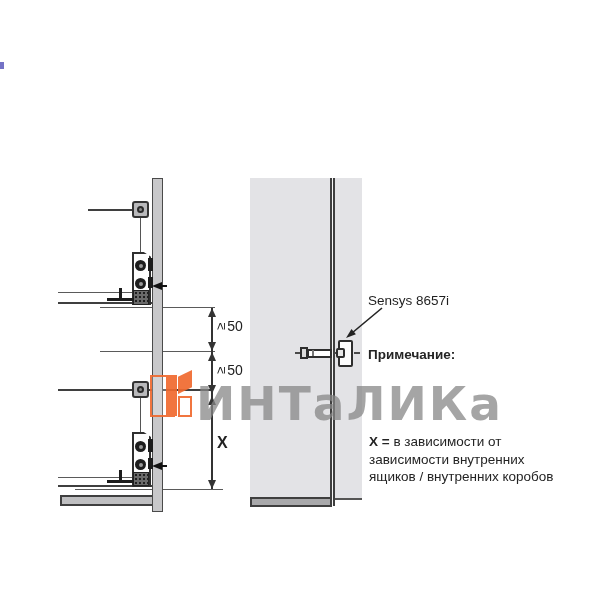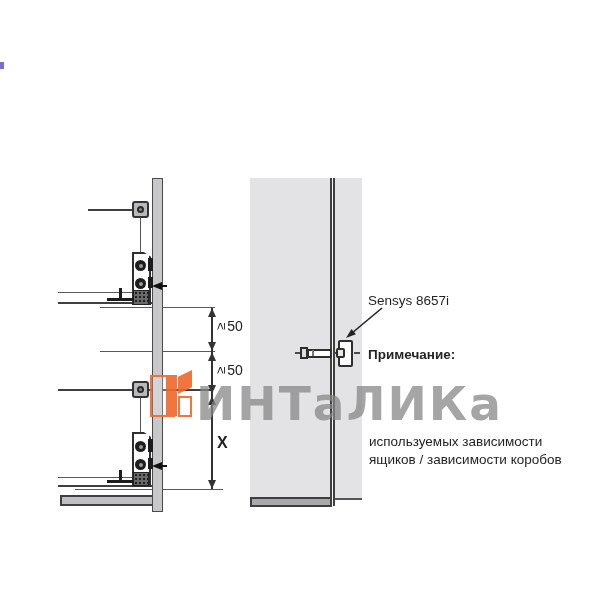--- a/index.html
+++ b/index.html
@@ -191,22 +191,23 @@
     </svg>
   </div>
 
   <div class="abs hinge-label">Sensys 8657i</div>
 
   <div class="abs note-block">
     <div class="note-title">Примечание:</div>
   </div>
 
   <div class="abs xnote-block">
-    <div>используемых зависимости</div>
-    <div>ящиков / зависимости коробов</div>
+    <div><span class="xnote-bold">X =</span> <span>в зависимости от</span></div>
+    <div>зависимости внутренних</div>
+    <div>ящиков / внутренних коробов</div>
   </div>
 
   <div class="abs wm-logo">
     <div class="wm-box1"></div>
     <div class="wm-bar"></div>
     <div class="wm-flag"></div>
     <div class="wm-box2"></div>
   </div>
   <div class="abs wm-text">ИНТаЛИКа</div>
 

